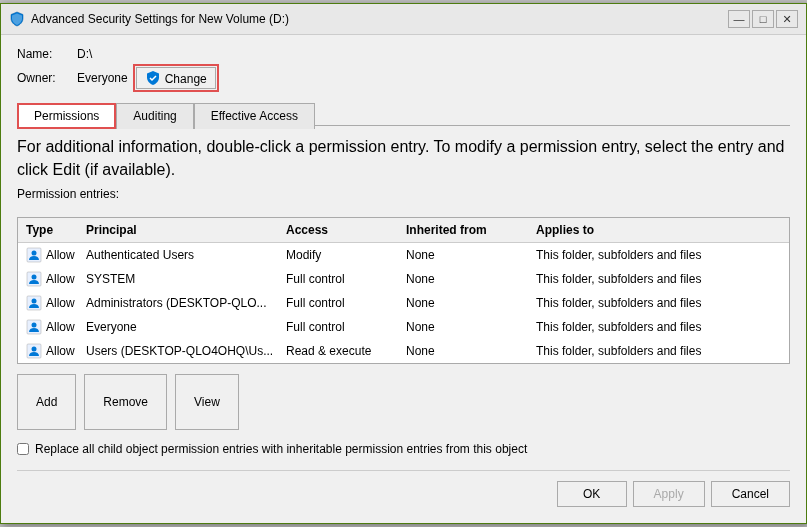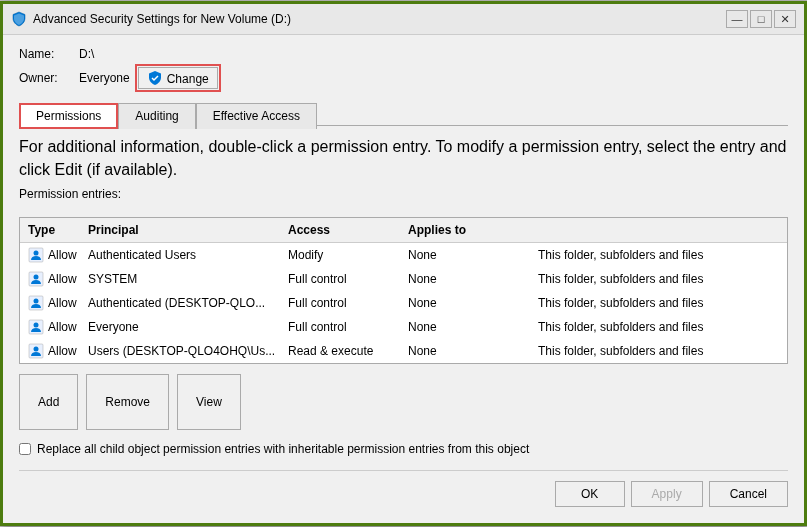--- a/index.html
+++ b/index.html
@@ -8,21 +8,21 @@
       font-size: 12px;
       background: #c0c0c0;
       display: flex;
       align-items: center;
       justify-content: center;
       min-height: 100vh;
     }
     .window {
       width: 807px;
       background: #f0f0f0;
-      border: 3px solid #4d7c0f;
+      border: 1px solid #4d7c0f;
       box-shadow: 2px 2px 8px rgba(0,0,0,0.4);
     }
     .title-bar {
       background: #e8e8e8;
       border-bottom: 1px solid #ccc;
       padding: 6px 8px;
       display: flex;
       align-items: center;
       justify-content: space-between;
     }
@@ -295,20 +295,21 @@
 
     <p class="info-text">For additional information, double-click a permission entry. To modify a permission entry, select the entry and click Edit (if available).</p>
 
     <p class="section-label">Permission entries:</p>
 
     <div class="permissions-table-wrapper">
       <div class="perm-header">
         <div class="perm-header-cell">Type</div>
         <div class="perm-header-cell">Principal</div>
         <div class="perm-header-cell">Access</div>
+        <div class="perm-header-cell">Inherited from</div>
         <div class="perm-header-cell">Applies to</div>
       </div>
       <div class="perm-body" id="perm-body">
       <div class="perm-row">
             <div class="perm-cell">
               <svg class="user-icon" viewBox="0 0 16 16">
       <rect x="1" y="1" width="14" height="14" rx="1" fill="#e8f0fe" stroke="#aaa" stroke-width="0.5"></rect>
       <circle cx="8" cy="6" r="2.5" fill="#0078d7"></circle>
       <path d="M3 13c0-2.5 2.2-4 5-4s5 1.5 5 4" fill="#0078d7"></path>
     </svg>
@@ -335,21 +336,21 @@
           </div>
           <div class="perm-row">
             <div class="perm-cell">
               <svg class="user-icon" viewBox="0 0 16 16">
       <rect x="1" y="1" width="14" height="14" rx="1" fill="#e8f0fe" stroke="#aaa" stroke-width="0.5"></rect>
       <circle cx="8" cy="6" r="2.5" fill="#0078d7"></circle>
       <path d="M3 13c0-2.5 2.2-4 5-4s5 1.5 5 4" fill="#0078d7"></path>
     </svg>
               <span>Allow</span>
             </div>
-            <div class="perm-cell">Authenticated (DESKTOP-QLO...</div>
+            <div class="perm-cell">Administrators (DESKTOP-QLO...</div>
             <div class="perm-cell">Full control</div>
             <div class="perm-cell">None</div>
             <div class="perm-cell">This folder, subfolders and files</div>
           </div>
           <div class="perm-row">
             <div class="perm-cell">
               <svg class="user-icon" viewBox="0 0 16 16">
       <rect x="1" y="1" width="14" height="14" rx="1" fill="#e8f0fe" stroke="#aaa" stroke-width="0.5"></rect>
       <circle cx="8" cy="6" r="2.5" fill="#0078d7"></circle>
       <path d="M3 13c0-2.5 2.2-4 5-4s5 1.5 5 4" fill="#0078d7"></path>

